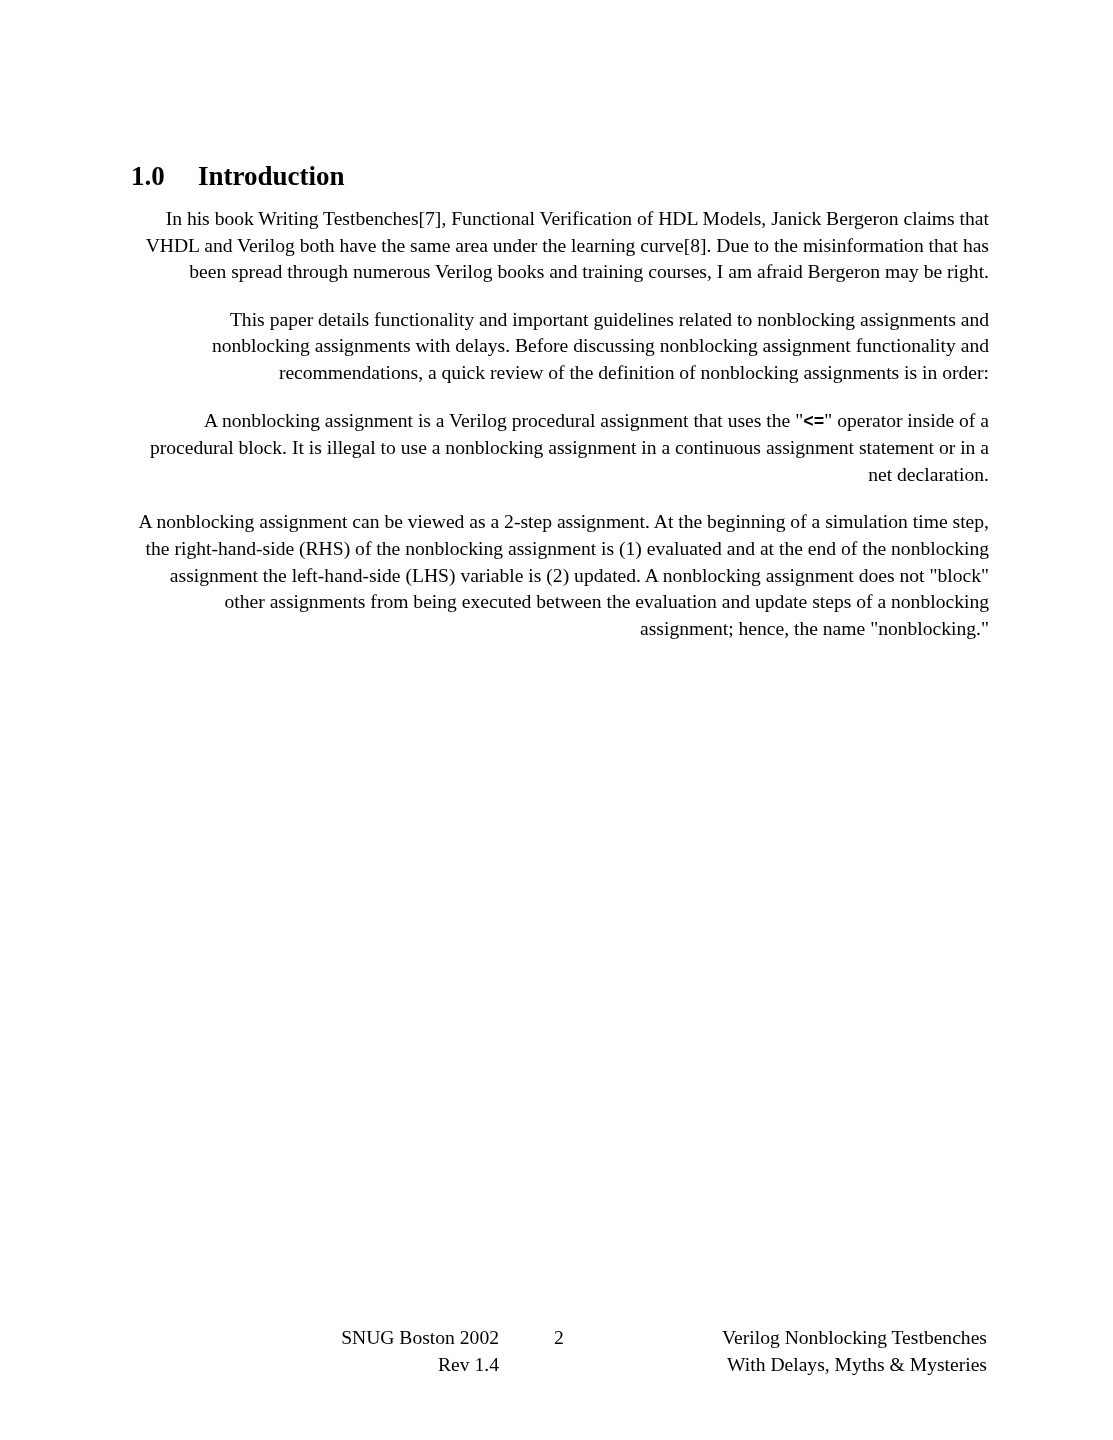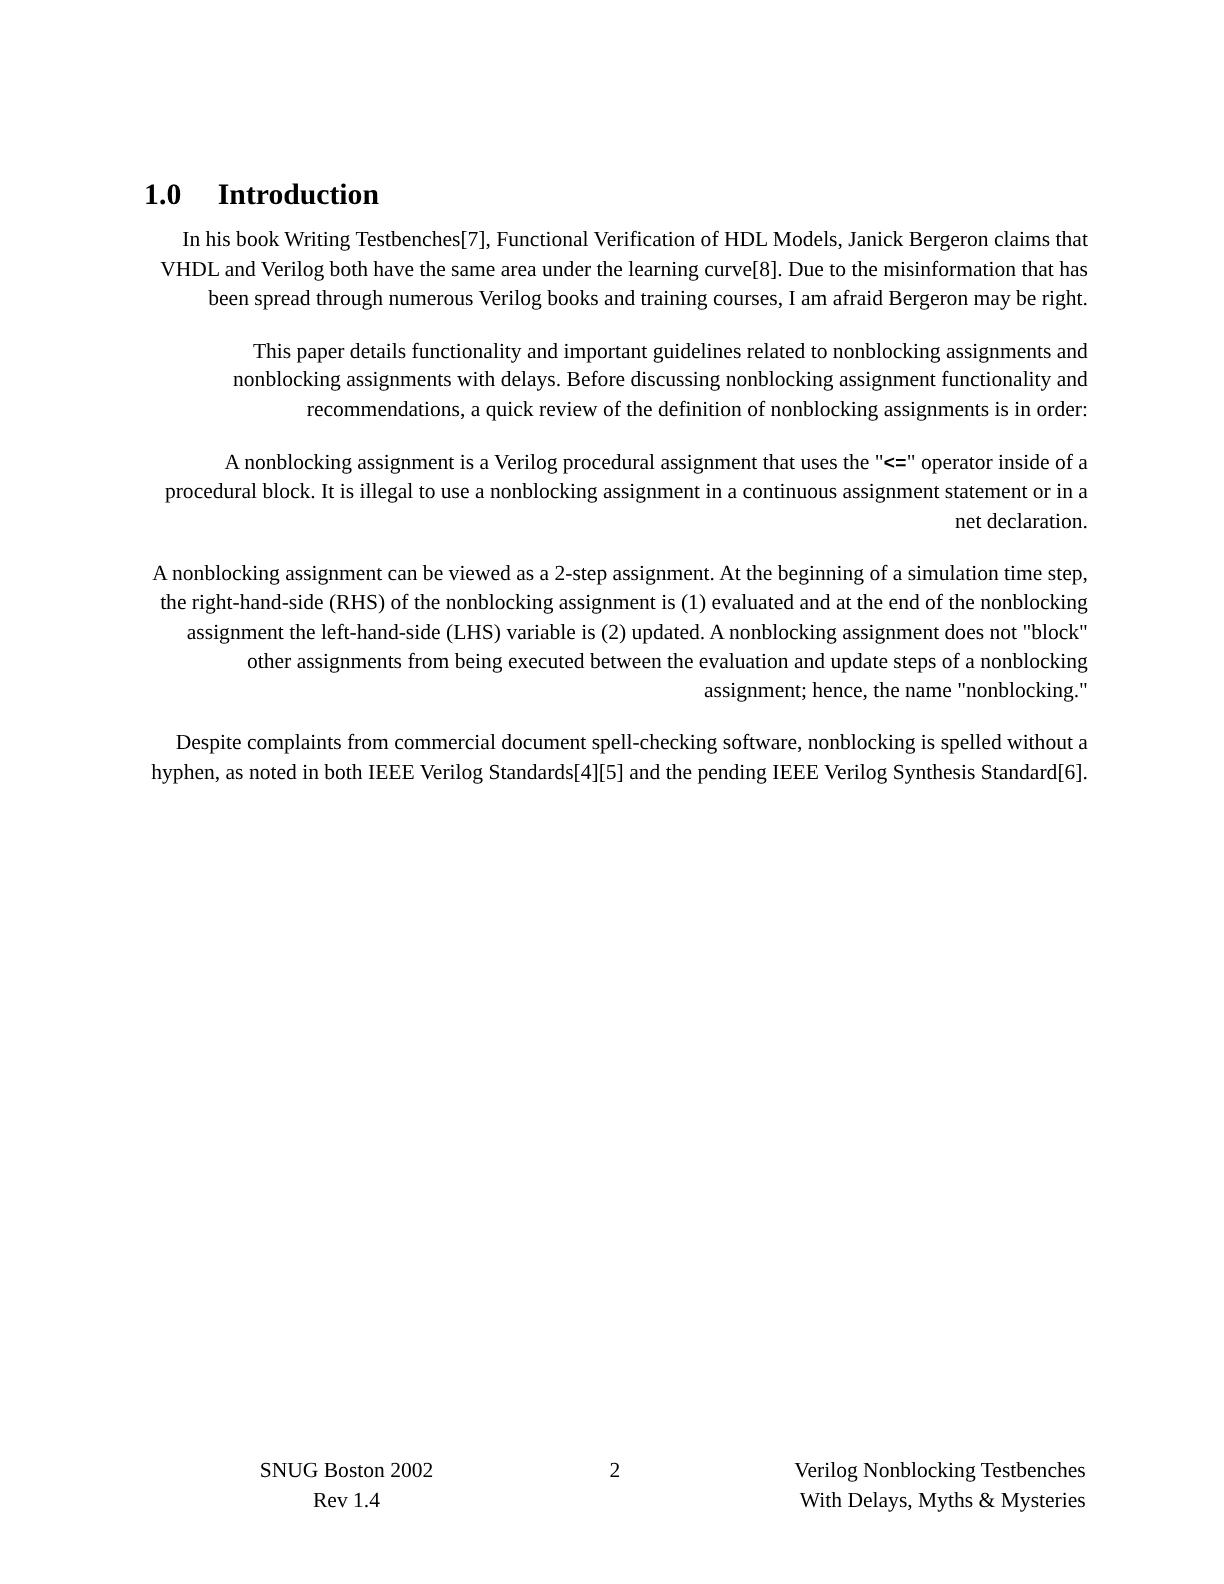--- a/index.html
+++ b/index.html
@@ -51,21 +51,21 @@
       position: absolute;
       left: 131px;
       width: 856px;
       top: 1325px;
       display: flex;
       font-size: 19.6px;
       line-height: 26.6px;
     }
     .footer-left {
       flex: 1;
-      text-align: center;
+      text-align: right;
     }
     .footer-center {
       width: 120px;
       text-align: center;
     }
     .footer-right {
       flex: 1;
       text-align: right;
     }
   </style>
@@ -82,21 +82,20 @@
 
     <p class="para">In his book Writing Testbenches[7], Functional Verification of HDL Models, Janick Bergeron claims that VHDL and Verilog both have the same area under the learning curve[8]. Due to the misinformation that has been spread through numerous Verilog books and training courses, I am afraid Bergeron may be right.</p>
 
 
     <p class="para">This paper details functionality and important guidelines related to nonblocking assignments and nonblocking assignments with delays. Before discussing nonblocking assignment functionality and recommendations, a quick review of the definition of nonblocking assignments is in order:</p>
 
     <p class="para"><span>A nonblocking assignment is a Verilog procedural assignment that uses the "</span><span class="op">&lt;=</span><span>" operator inside of a procedural block. It is illegal to use a nonblocking assignment in a continuous assignment statement or in a net declaration.</span></p>
 
     <p class="para">A nonblocking assignment can be viewed as a 2-step assignment. At the beginning of a simulation time step, the right-hand-side (RHS) of the nonblocking assignment is (1) evaluated and at the end of the nonblocking assignment the left-hand-side (LHS) variable is (2) updated. A nonblocking assignment does not "block" other assignments from being executed between the evaluation and update steps of a nonblocking assignment; hence, the name "nonblocking."</p>
 
-    <p class="para">Despite complaints from commercial document spell-checking software, nonblocking is spelled without a hyphen, as noted in both IEEE Verilog Standards[4][5] and the pending IEEE Verilog Synthesis Standard[6].</p>
 
   </div>
 
   <div class="footer">
     <div class="footer-left">
       <div>SNUG Boston 2002</div>
       <div>Rev 1.4</div>
     </div>
     <div class="footer-center">2</div>
     <div class="footer-right">

